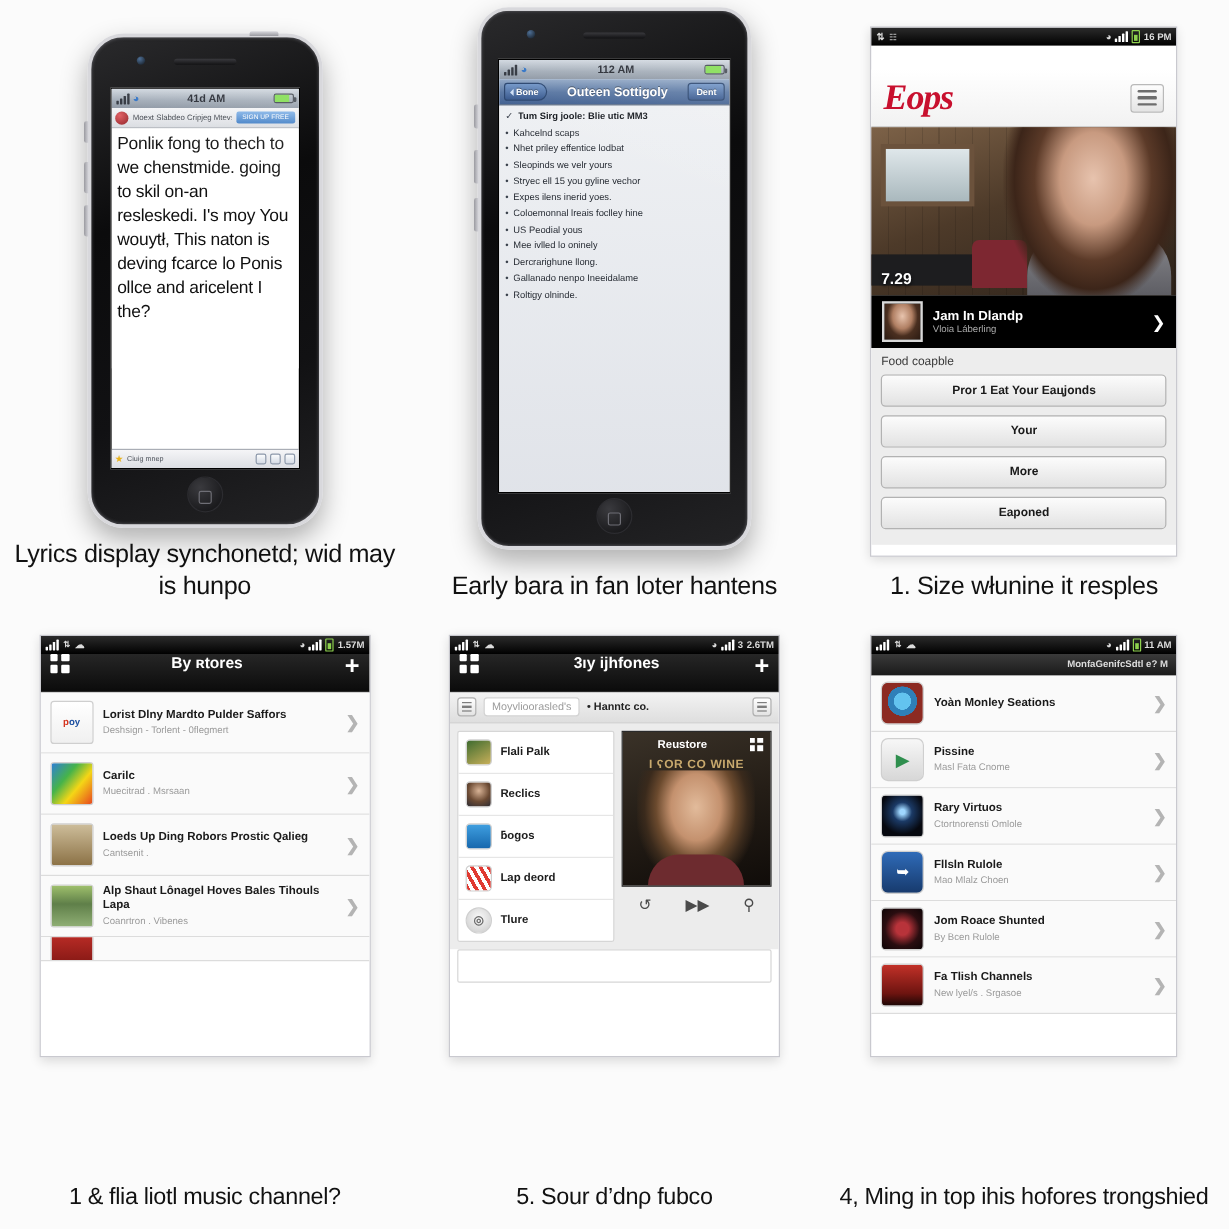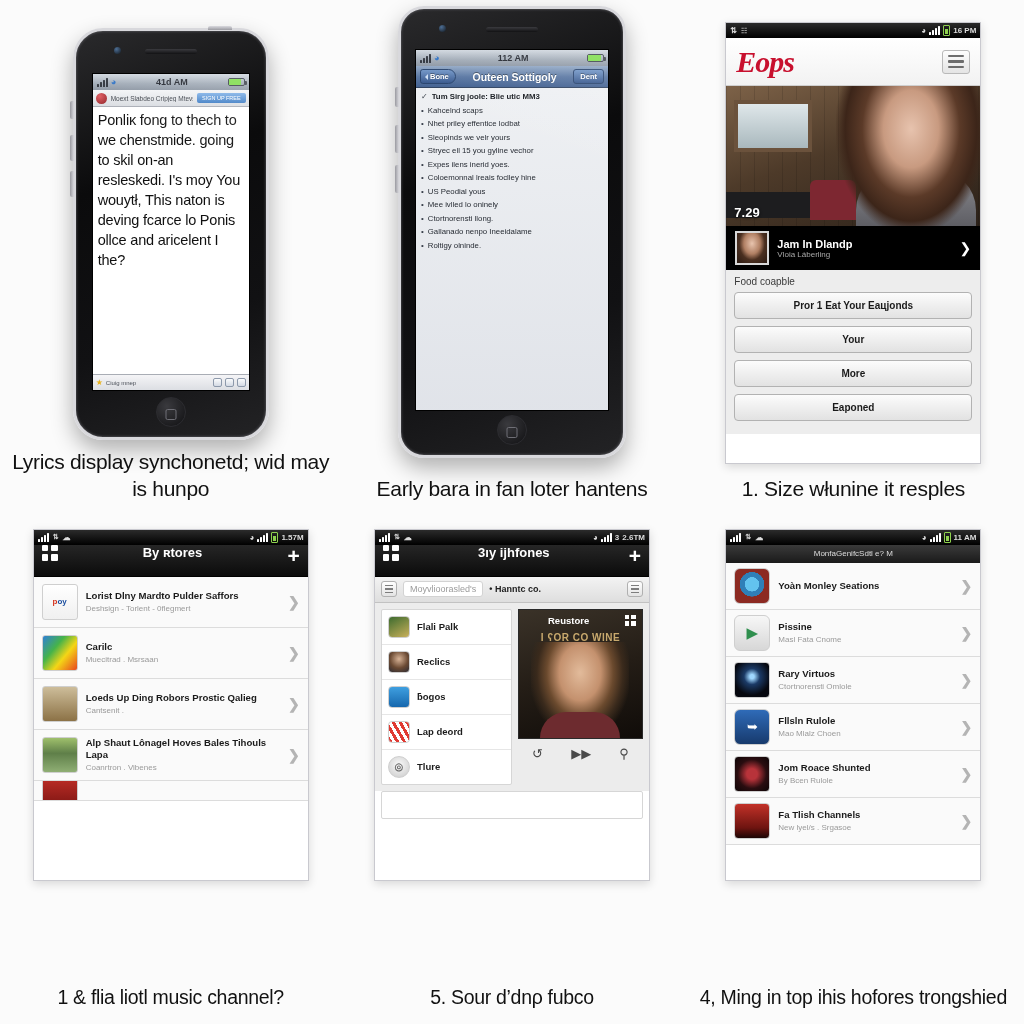--- a/index.html
+++ b/index.html
@@ -134,21 +134,21 @@
   
   .and-status {
     height:15px; background:linear-gradient(180deg,#2b2b2b,#000); color:#dcdcdc;
     display:flex; align-items:center; justify-content:space-between; padding:0 4px; font-size:8px; font-weight:bold;
   }
   .and-status .st-left{gap:4px;} .and-status .st-right{gap:3px;}
   .batt-g { width:7px;height:11px;border:1px solid #8ed14e;border-radius:1px;position:relative; }
   .batt-g:before{content:"";position:absolute;left:1px;right:1px;bottom:1px;top:3px;background:#8ed14e;}
   .eops-head {
     height:48px; background:linear-gradient(180deg,#fff,#f2f2f2); border-bottom:1px solid #cfcfcf;
-    display:flex; align-items:center; justify-content:space-between; padding:0 10px;
+    display:flex; align-items:center; justify-content:space-between; padding:0 10px;margin-top:20px;
   }
   .eops-logo { font-family:"Liberation Serif", serif; font-style:italic; font-weight:bold;
                font-size:30px; color:#c8102e; letter-spacing:-1px; }
   .burger { width:28px;height:24px;border:1px solid #b9b9b9;border-radius:3px;
             background:linear-gradient(180deg,#fdfdfd,#e4e4e4); display:flex;flex-direction:column;
             justify-content:center; align-items:center; gap:3px; padding:0 5px; }
   .burger i{display:block;width:100%;height:2.5px;background:#6d6d6d;border-radius:1px;}
   .hero { position:relative; height:140px; overflow:hidden;
           background:linear-gradient(160deg,#7d6248 0%, #4d3a29 45%, #2b2119 100%); }
   .hero-win { position:absolute; left:8px; top:14px; width:78px; height:52px;
@@ -219,21 +219,21 @@
   .m5-face { position:absolute; bottom:0; left:50%; transform:translateX(-50%); width:98px; height:96px;
     background: radial-gradient(ellipse at 50% 32%, #e2bb9b 0%, #c4916e 30%, #6b4a2e 48%, #3a2a1c 62%, rgba(58,42,28,0) 74%); }
   .m5-face:after{content:"";position:absolute;bottom:0;left:50%;transform:translateX(-50%);
     width:80px;height:26px;background:#6d2b2f;border-radius:30px 30px 0 0;}
   .m5-ctrls { display:flex; align-items:center; justify-content:space-around; padding:7px 0 3px;
               color:#4a4a4a; font-size:13px; }
   .m5-bottom { margin:0 6px 6px; height:28px; background:#fff; border:1px solid #d6d6d6; border-radius:2px; }
 
   
   .and-subbar { height:18px; background:linear-gradient(180deg,#3a3a3a,#1a1a1a); color:#ddd;
-    display:flex; align-items:center; justify-content:center; padding:0 7px; font-size:8px; font-weight:normal; }
+    display:flex; align-items:center; justify-content:flex-end; padding:0 7px; font-size:8px; font-weight:bold; }
 
   
   .caption {
     margin-top:auto; padding:8px 12px 14px; text-align:center;
     font-size:21px; line-height:1.3; color:#111; letter-spacing:-.3px;
   }
   .cell.r2 .caption { font-size:19.5px; }
 </style>
 </head>
 <body>
@@ -361,21 +361,21 @@
           <div class="out-row">
               <span class="bul">•</span>
               <span class="txt">US Peodial yous</span>
             </div>
           <div class="out-row">
               <span class="bul">•</span>
               <span class="txt">Mee ivlled lo oninely</span>
             </div>
           <div class="out-row">
               <span class="bul">•</span>
-              <span class="txt">Ctortnorensti llong.</span>
+              <span class="txt">Dercrarighune llong.</span>
             </div>
           <div class="out-row">
               <span class="bul">•</span>
               <span class="txt">Gallanado nenpo Ineeidalame</span>
             </div>
           <div class="out-row">
               <span class="bul">•</span>
               <span class="txt">Roltigy olninde.</span>
             </div>
 

